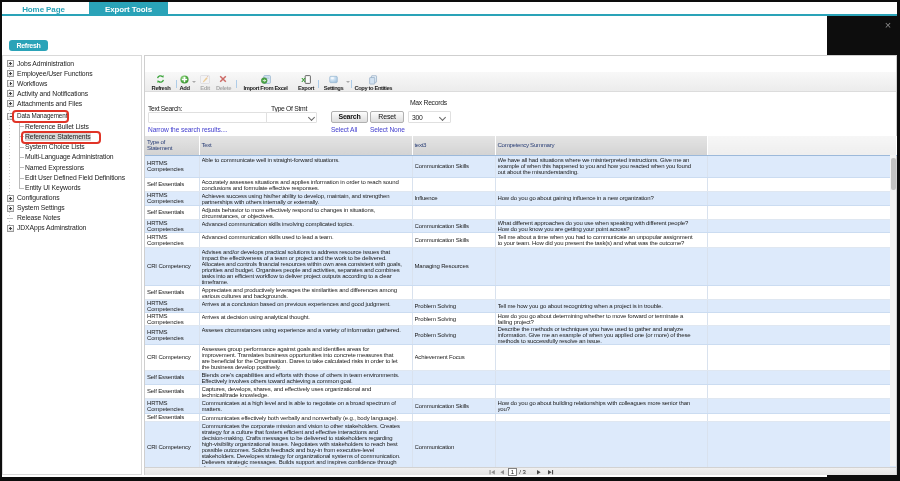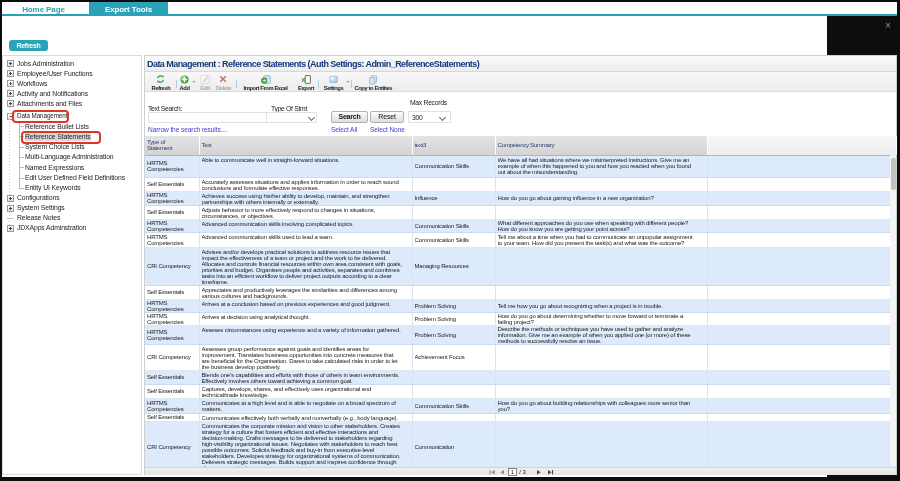--- a/index.html
+++ b/index.html
@@ -83,21 +83,20 @@
   <div style="position:absolute;left:4px;top:161.5px;width:6px;height:1px;background:#bbb;"></div>
   <div class="ti" style="left:14px;top:158.0px;">Release Notes</div>
   <div class="pm plus" style="left:4px;top:168.5px;"></div>
   <div class="ti" style="left:14px;top:168.0px;">JDXApps Adminstration</div>
   <div style="position:absolute;left:16px;top:65px;width:1px;height:67px;background:#bbb;"></div>
   <div style="position:absolute;left:6px;top:6px;width:1px;height:168px;background:repeating-linear-gradient(#c9c9c9 0,#c9c9c9 1px,transparent 1px,transparent 3px);"></div>
   <div class="redbox" style="left:9px;top:53.5px;width:57px;height:13px;"></div>
   <div class="redbox" style="left:18px;top:74.5px;width:80px;height:13px;"></div>
  </div>
  <div id="content">
-  <div id="title">Data Management : Reference Statements (Auth Settings: Admin_ReferenceStatements)</div>
   <div id="tbar">
    <div class="tsep" style="left:30.5px;"></div>
    <div class="tsep" style="left:91.4px;"></div>
    <div class="tsep" style="left:172.8px;"></div>
    <div class="tsep" style="left:205.5px;"></div>
    <div class="tlab" style="left:16.0px;">Refresh</div>
    <div class="ticon" style="left:11.0px;">
           <svg width="9" height="8" viewBox="0 0 9 8">
             <path d="M1.6 3.2 A2.9 2.9 0 0 1 6.6 1.8" fill="none" stroke="#3da53d" stroke-width="1.3"></path>
             <path d="M7.4 4.8 A2.9 2.9 0 0 1 2.4 6.2" fill="none" stroke="#3da53d" stroke-width="1.3"></path>

